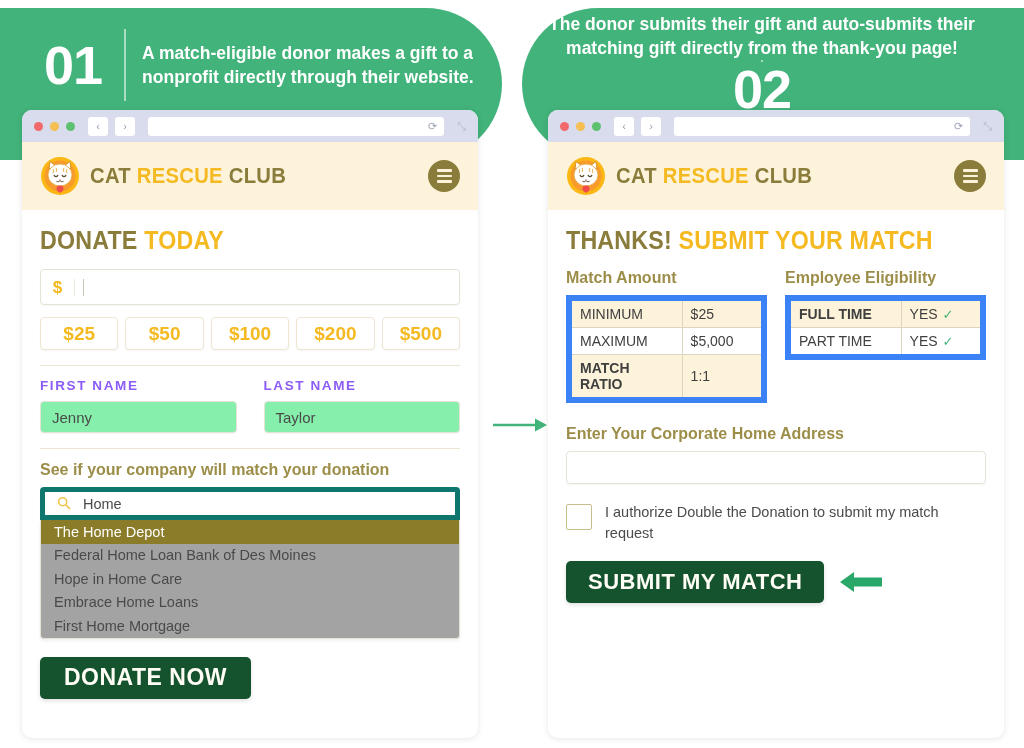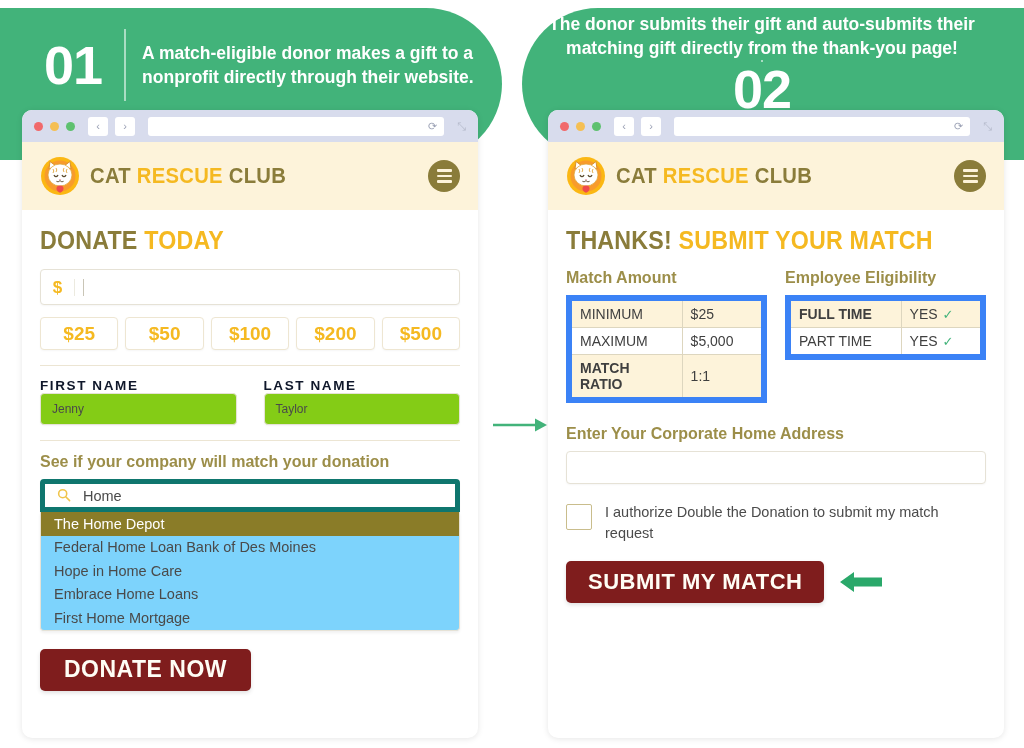--- a/index.html
+++ b/index.html
@@ -151,61 +151,61 @@
     font-weight: 700; font-size: 19px;
     display: flex; align-items: center; justify-content: center;
     box-shadow: 0 1px 2px rgba(0,0,0,.04);
   }
 
   .divider { height: 1px; background: #ece5d3; margin: 15px 0 12px 0; }
 
   .name-row { display: flex; gap: 27px; }
   .name-col { flex: 1; }
   .field-label {
-    color: #0f172a; font-size: 13.5px; font-weight: 700;
-    letter-spacing: 1.6px; margin-bottom: 0;
+    color: #8b5cf6; font-size: 13.5px; font-weight: 700;
+    letter-spacing: 1.6px; margin-bottom: 8px;
   }
   .text-input {
     height: 32px; border: 1px solid #e6e2d6; border-radius: 4px;
-    background: #84cc16; display: flex; align-items: center;
-    padding: 0 11px; color: #4a4a4a; font-size: 12px;
+    background: #86efac; display: flex; align-items: center;
+    padding: 0 11px; color: #4a4a4a; font-size: 15px;
     box-shadow: 0 1px 2px rgba(0,0,0,.04);
   }
 
   .match-prompt {
     color: #9c8e49; font-size: 16px; font-weight: 700;
     margin: 0 0 8px 0;
   }
 
   .search-box {
     border: 5px solid #0f766e; border-radius: 4px 4px 0 0;
     background: #fff; height: 33px;
     display: flex; align-items: center; padding: 0 12px; gap: 12px;
     box-shadow: 0 1px 2px rgba(0,0,0,.04);
   }
   .search-ico { color: #f0c44a; font-size: 14px; line-height: 1; }
   .search-val { color: #4a4a4a; font-size: 14.5px; }
 
   .dropdown {
     border: 1px solid #e6e2d6; border-top: none;
     border-radius: 0 0 4px 4px;
-    background: #7dd3fc;
+    background: #a3a3a3;
     box-shadow: 0 2px 3px rgba(0,0,0,.06);
     overflow: hidden;
   }
   .dd-item {
     height: 23.5px; display: flex; align-items: center;
     padding: 0 13px; color: #4a4a4a; font-size: 14.5px;
   }
   .dd-item.sel { background: #8a7c28; color: #ffffff; }
 
   .cta {
     margin-top: 18px;
     display: inline-flex; align-items: center; justify-content: center;
-    background: #7f1d1d; color: #fffdf5;
+    background: #14532d; color: #fffdf5;
     border-radius: 5px;
     font-family: "Liberation Sans Narrow", "Liberation Sans", sans-serif;
     font-weight: 700; letter-spacing: .5px;
     box-shadow: 0 2px 4px rgba(0,0,0,.12);
   }
   .cta-donate { height: 42px; padding: 0 24px; font-size: 23px; }
   .cta-submit { height: 42px; padding: 0 22px; font-size: 22px; }
 
   
   .body-copy {

